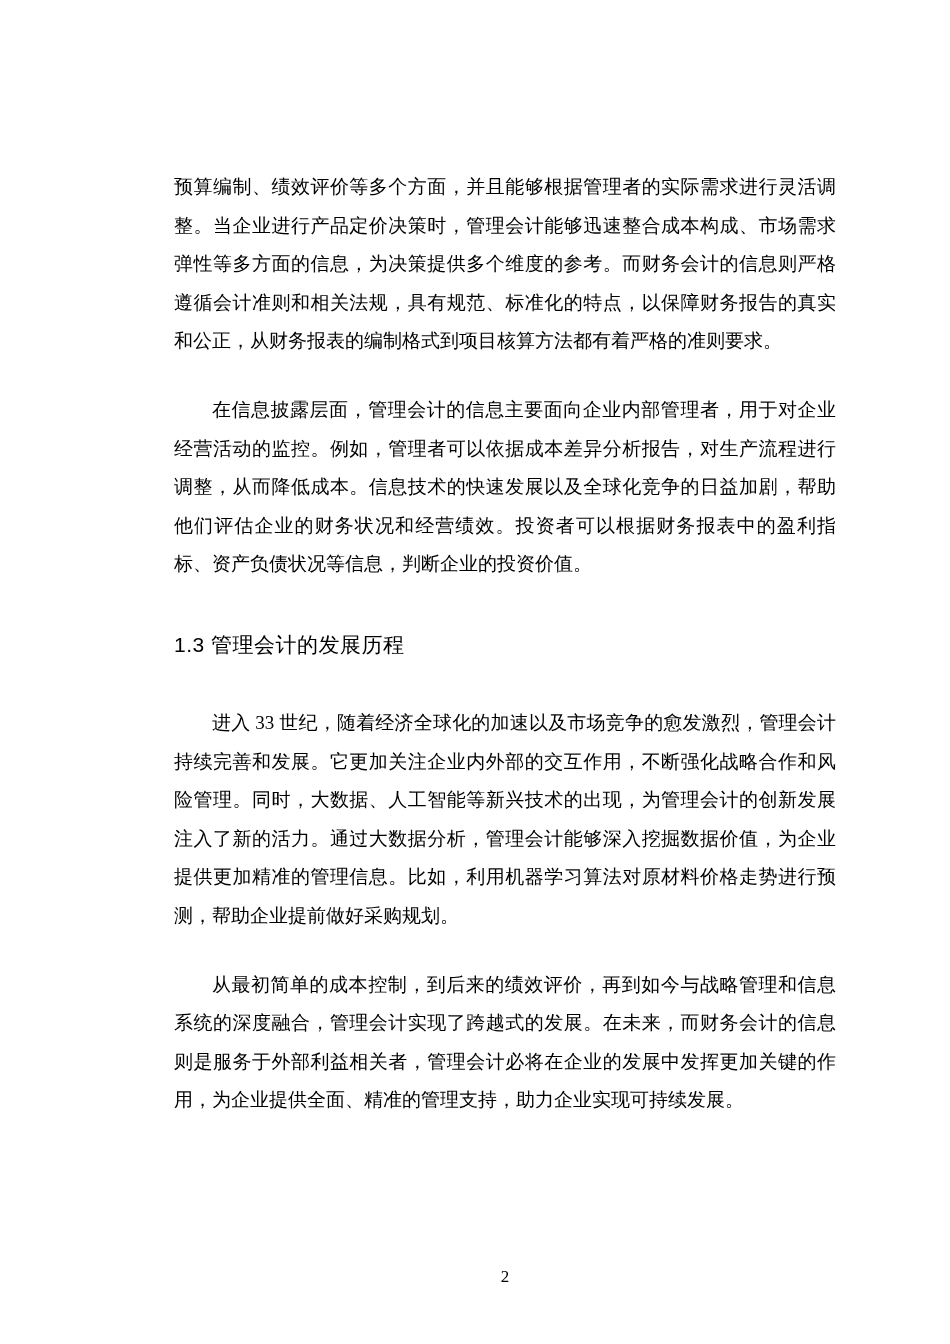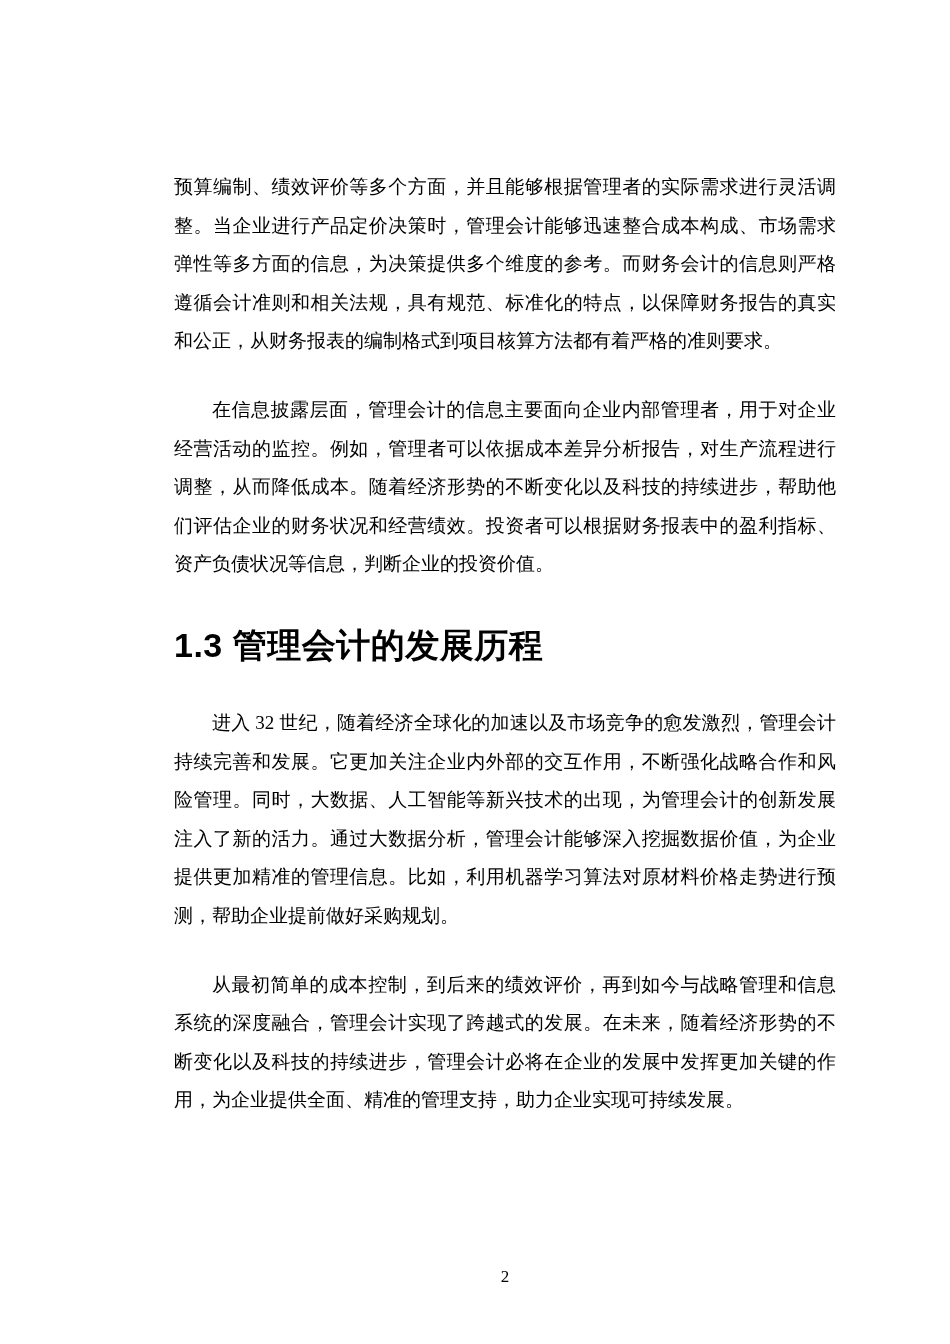--- a/index.html
+++ b/index.html
@@ -31,22 +31,22 @@
     text-align: justify;
     text-justify: inter-ideograph;
     text-indent: 2em;
     word-break: break-all;
   }
   .para.no-indent {
     text-indent: 0;
   }
   .heading {
     font-family: "Liberation Sans", "DejaVu Sans", sans-serif;
-    font-weight: 700;
-    font-size: 34px;
+    font-weight: 400;
+    font-size: 21px;
     line-height: 40px;
     margin: 11px 0 9px 0;
     letter-spacing: 0.5px;
   }
   .page-number {
     position: absolute;
     bottom: 72px;
     left: 0;
     width: 100%;
     text-align: center;
@@ -55,26 +55,26 @@
   }
 </style>
 </head>
 <body>
 
 <div class="page">
   <div class="content">
 
     <p class="para no-indent">预算编制、绩效评价等多个方面，并且能够根据管理者的实际需求进行灵活调整。当企业进行产品定价决策时，管理会计能够迅速整合成本构成、市场需求弹性等多方面的信息，为决策提供多个维度的参考。而财务会计的信息则严格遵循会计准则和相关法规，具有规范、标准化的特点，以保障财务报告的真实和公正，从财务报表的编制格式到项目核算方法都有着严格的准则要求。</p>
 
-    <p class="para">在信息披露层面，管理会计的信息主要面向企业内部管理者，用于对企业经营活动的监控。例如，管理者可以依据成本差异分析报告，对生产流程进行调整，从而降低成本。随着经济形势的不断变化以及科技的持续进步，帮助他们评估企业的财务状况和经营绩效。投资者可以根据财务报表中的盈利指标、资产负债状况等信息，判断企业的投资价值。</p>
+    <p class="para">在信息披露层面，管理会计的信息主要面向企业内部管理者，用于对企业经营活动的监控。例如，管理者可以依据成本差异分析报告，对生产流程进行调整，从而降低成本。信息技术的快速发展以及全球化竞争的日益加剧，帮助他们评估企业的财务状况和经营绩效。投资者可以根据财务报表中的盈利指标、资产负债状况等信息，判断企业的投资价值。</p>
 
     <h2 class="heading">1.3 管理会计的发展历程</h2>
 
 
 
-    <p class="para">进入 32 世纪，随着经济全球化的加速以及市场竞争的愈发激烈，管理会计持续完善和发展。它更加关注企业内外部的交互作用，不断强化战略合作和风险管理。同时，大数据、人工智能等新兴技术的出现，为管理会计的创新发展注入了新的活力。通过大数据分析，管理会计能够深入挖掘数据价值，为企业提供更加精准的管理信息。比如，利用机器学习算法对原材料价格走势进行预测，帮助企业提前做好采购规划。</p>
+    <p class="para">进入 33 世纪，随着经济全球化的加速以及市场竞争的愈发激烈，管理会计持续完善和发展。它更加关注企业内外部的交互作用，不断强化战略合作和风险管理。同时，大数据、人工智能等新兴技术的出现，为管理会计的创新发展注入了新的活力。通过大数据分析，管理会计能够深入挖掘数据价值，为企业提供更加精准的管理信息。比如，利用机器学习算法对原材料价格走势进行预测，帮助企业提前做好采购规划。</p>
 
-    <p class="para">从最初简单的成本控制，到后来的绩效评价，再到如今与战略管理和信息系统的深度融合，管理会计实现了跨越式的发展。在未来，随着经济形势的不断变化以及科技的持续进步，管理会计必将在企业的发展中发挥更加关键的作用，为企业提供全面、精准的管理支持，助力企业实现可持续发展。</p>
+    <p class="para">从最初简单的成本控制，到后来的绩效评价，再到如今与战略管理和信息系统的深度融合，管理会计实现了跨越式的发展。在未来，而财务会计的信息则是服务于外部利益相关者，管理会计必将在企业的发展中发挥更加关键的作用，为企业提供全面、精准的管理支持，助力企业实现可持续发展。</p>
 
   </div>
 
   <div class="page-number">2</div>
 </div>
 
 </body></html>

